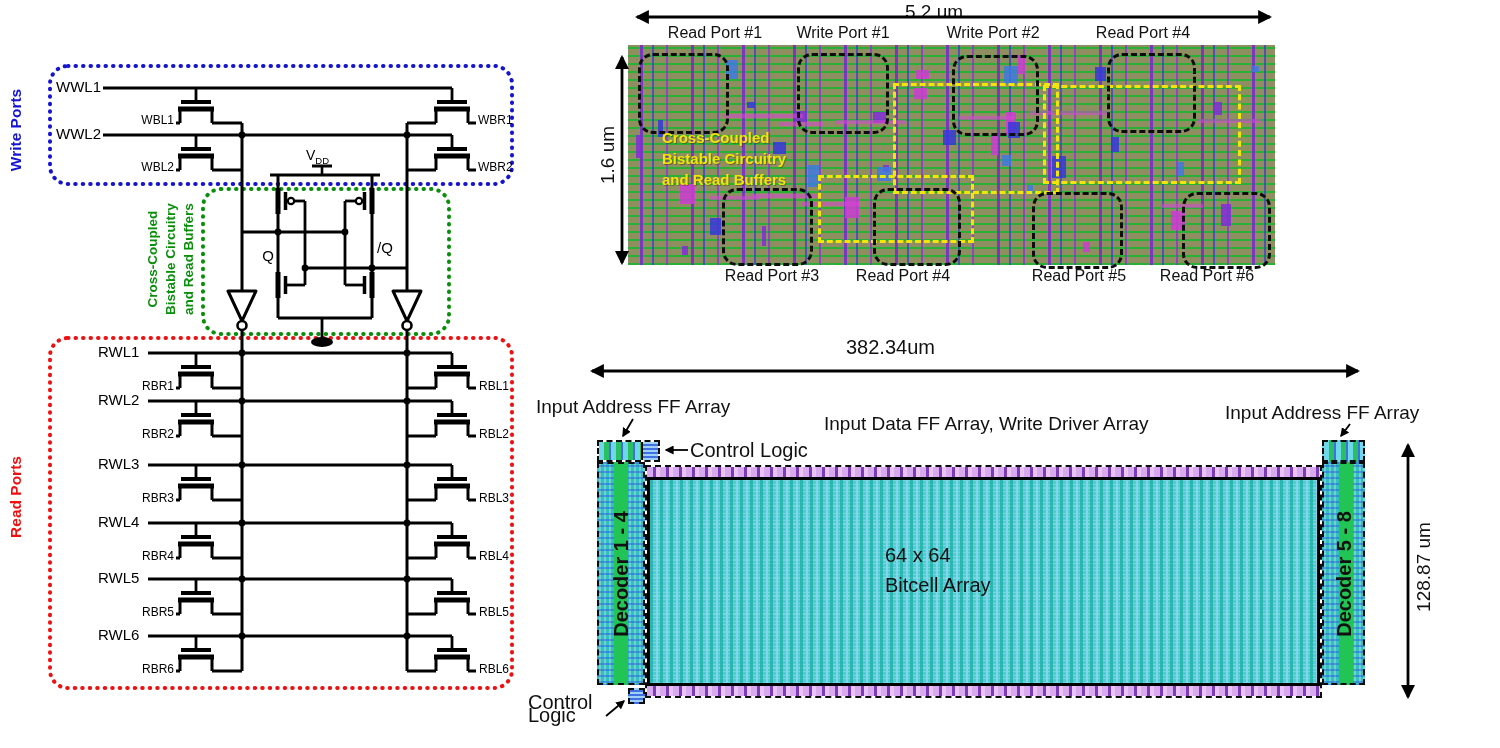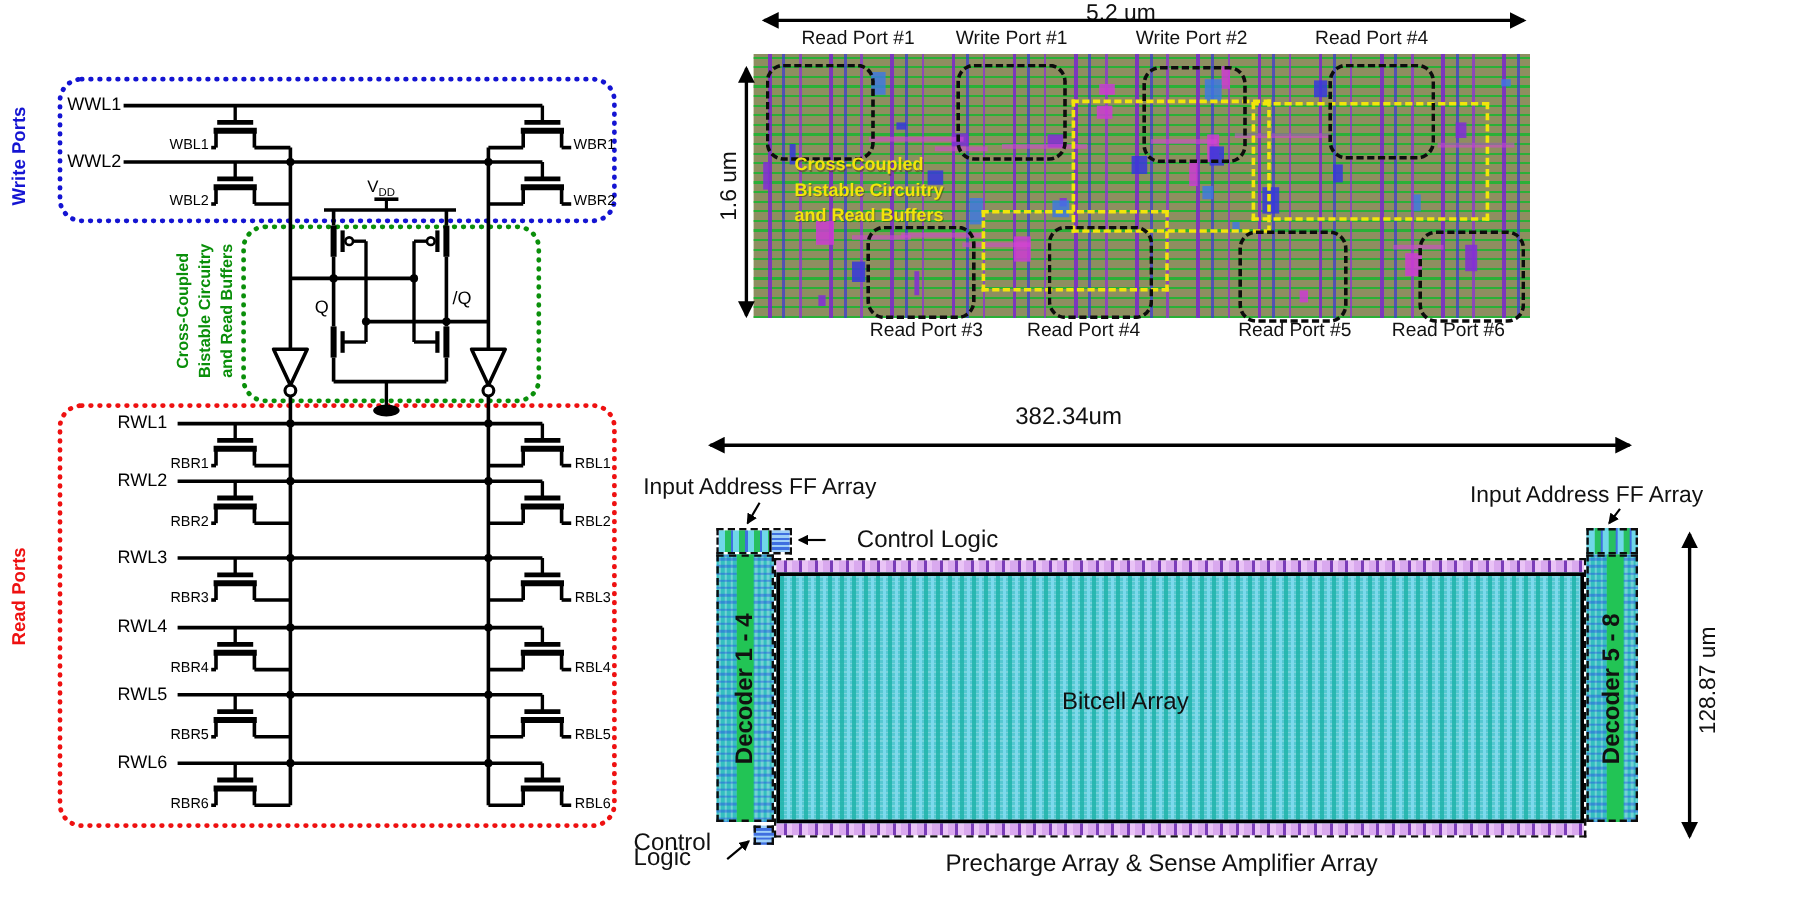--- a/index.html
+++ b/index.html
@@ -344,25 +344,26 @@
   <div class="dashbox ctrlbg" style="left:628px;top:688px;width:17px;height:16px;border-width:2px;"></div>
 
   <div class="rot" style="left:621px;top:574px;font-size:20px;font-weight:600;">Decoder 1 - 4</div>
   <div class="rot" style="left:1344px;top:574px;font-size:20px;font-weight:600;">Decoder 5 - 8</div>
 
   <div class="lbl ctr" style="left:846px;top:336px;width:200px;font-size:20px;">382.34um</div>
   <div class="rot" style="left:1424px;top:567px;font-size:19px;">128.87 um</div>
 
   <div class="lbl" style="left:536px;top:396px;font-size:19px;">Input Address FF Array</div>
   <div class="lbl" style="left:1225px;top:402px;font-size:19px;">Input Address FF Array</div>
-  <div class="lbl" style="left:690px;top:439px;font-size:20px;margin-left:24px;">Control Logic</div>
+  <div class="lbl" style="left:690px;top:439px;font-size:20px;">Control Logic</div>
+  <div class="lbl ctr" style="left:824px;top:413px;width:410px;font-size:19px;">Input Data FF Array, Write Driver Array</div>
+  <div class="lbl ctr" style="left:885px;top:544px;width:200px;font-size:20px;">64 x 64</div>
   <div class="lbl ctr" style="left:885px;top:574px;width:200px;font-size:20px;">Bitcell Array</div>
   <div class="lbl ctr" style="left:528px;top:691px;width:100px;font-size:20px;">Control</div>
   <div class="lbl ctr" style="left:528px;top:704px;width:100px;font-size:20px;">Logic</div>
-  <div class="lbl ctr" style="left:788px;top:709px;width:430px;font-size:20px;">Precharge Array &amp; Sense Amplifier Array</div>
 
   <svg class="abs" style="left:0;top:0;pointer-events:none;z-index:40" width="1500" height="748" viewBox="0 0 1500 748">
     <defs>
       <marker id="mA" viewBox="0 0 10 10" refX="8.5" refY="5" markerWidth="5" markerHeight="5" orient="auto-start-reverse">
           <path d="M0,0 L10,5 L0,10 z" fill="#000"></path>
         </marker>
     </defs>
     <line x1="637" y1="17" x2="1270" y2="17" stroke="#000" stroke-width="2.8" marker-start="url(#mA)" marker-end="url(#mA)"></line>
     <line x1="622" y1="57" x2="622" y2="263" stroke="#000" stroke-width="2.8" marker-start="url(#mA)" marker-end="url(#mA)"></line>
     <line x1="592" y1="371" x2="1358" y2="371" stroke="#000" stroke-width="2.8" marker-start="url(#mA)" marker-end="url(#mA)"></line>

